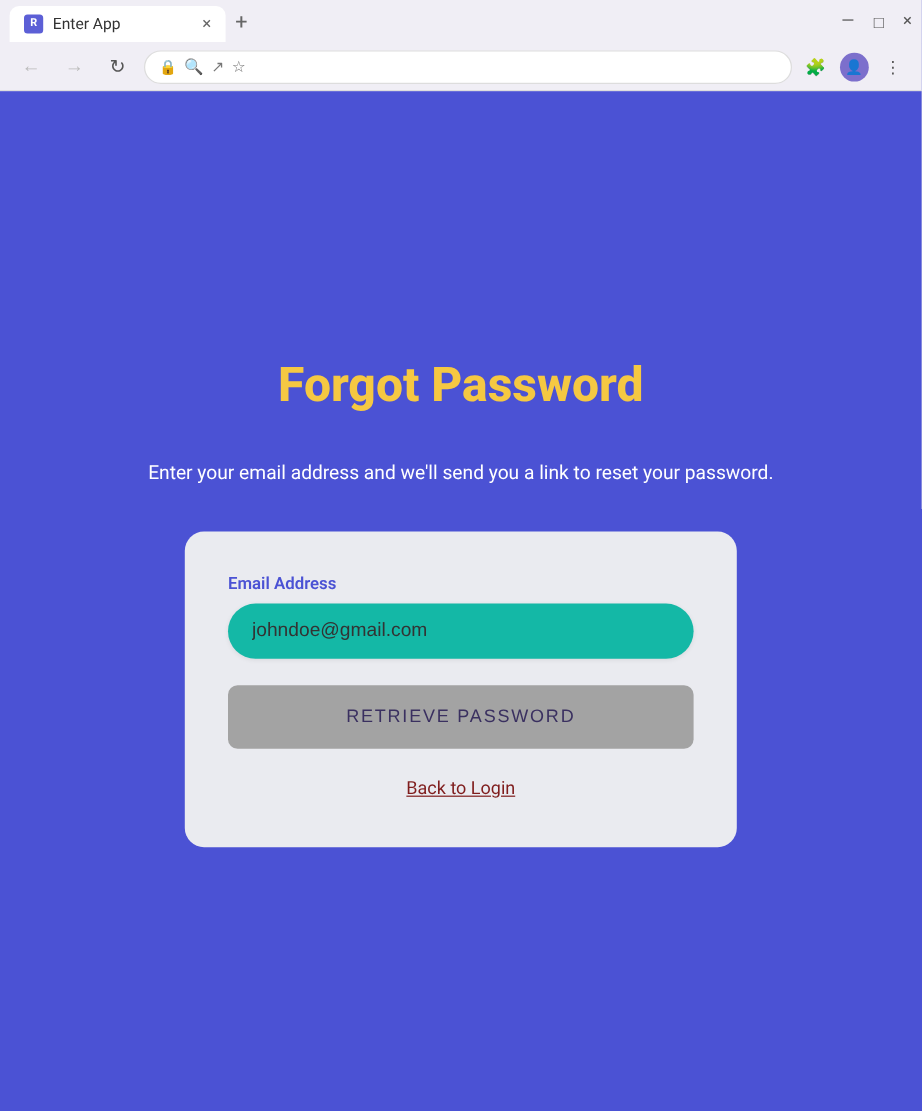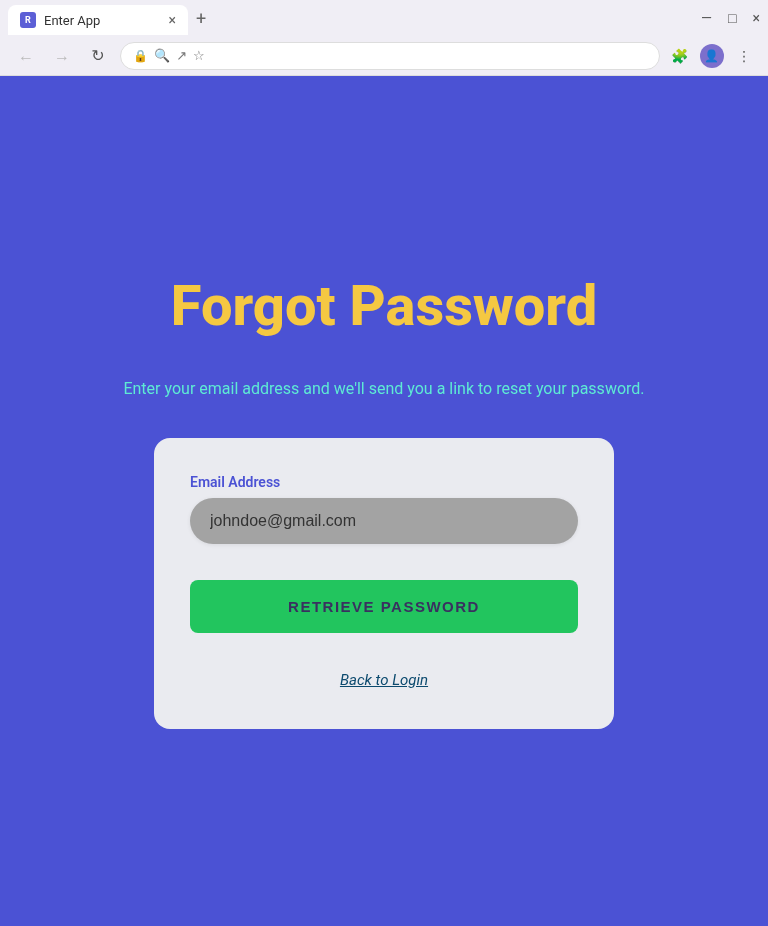--- a/index.html
+++ b/index.html
@@ -166,87 +166,86 @@
       height: calc(926px - 76px);
       background: #4b52d4;
       display: flex;
       flex-direction: column;
       align-items: center;
       justify-content: center;
       padding: 40px 20px;
     }
 
     .page-title {
-      font-size: 56px;
+      font-size: 40px;
       font-weight: 800;
       color: #f5c842;
       margin-bottom: 20px;
       text-align: center;
     }
 
     .page-subtitle {
       font-size: 16px;
-      color: #5eead4;
+      color: #ffffff;
       margin-bottom: 40px;
       text-align: center;
       margin-top: 20px;
     }
 
     .form-card {
       background: #eaebf0;
       border-radius: 16px;
       padding: 36px 36px 40px;
       width: 460px;
       display: flex;
       flex-direction: column;
-      gap: 32px;
+      gap: 18px;
     }
 
     .form-label {
       font-size: 14px;
       font-weight: 600;
       color: #4b52d4;
       margin-bottom: 8px;
     }
 
     .form-input {
       width: 100%;
       border: none;
       border-radius: 30px;
       padding: 14px 20px;
       font-size: 16px;
       color: #333;
-      background: #a3a3a3;
+      background: #14b8a6;
       outline: none;
       box-shadow: 0 1px 4px rgba(0,0,0,0.08);
     }
 
     .retrieve-btn {
       width: 100%;
-      background: #22c55e;
+      background: #a3a3a3;
       color: #3a3060;
       border: none;
       border-radius: 8px;
       padding: 18px;
       font-size: 15px;
-      font-weight: 700;
+      font-weight: 400;
       letter-spacing: 1.5px;
       text-transform: uppercase;
       cursor: pointer;
       margin-top: 4px;
     }
 
     .back-link {
       text-align: center;
       font-size: 15px;
-      color: #0c4a6e;
+      color: #7f1d1d;
       text-decoration: underline;
       cursor: pointer;
       margin-top: 6px;
-      font-style: italic;
     }
 
     .profile-icon {
       width: 24px;
       height: 24px;
       background: #7c6fcc;
       border-radius: 50%;
       display: flex;
       align-items: center;
       justify-content: center;

